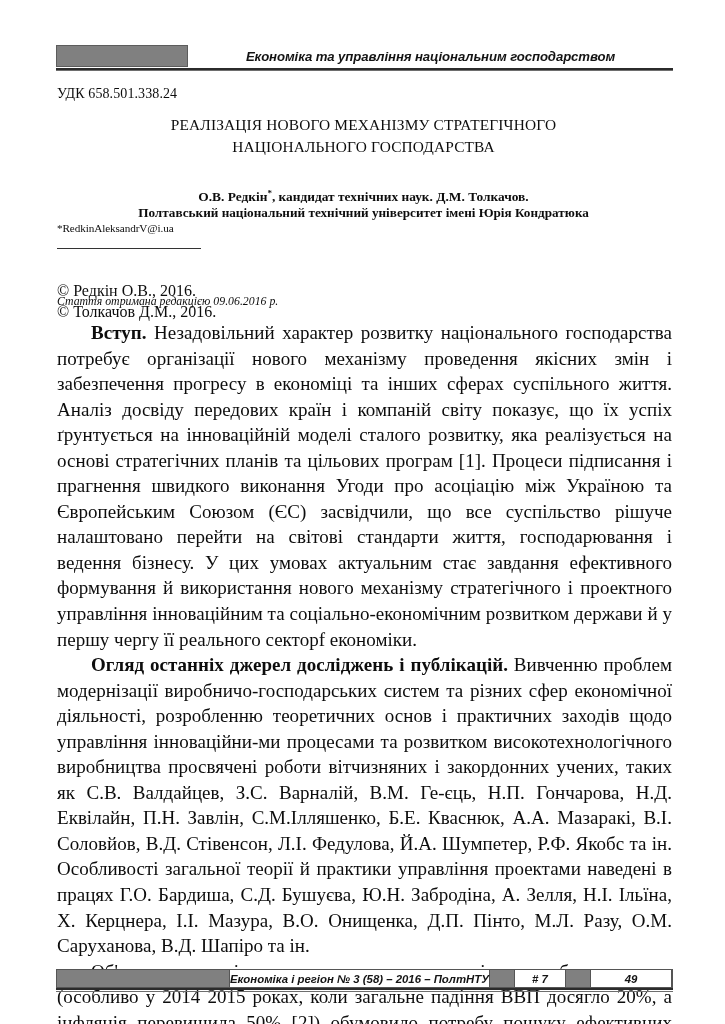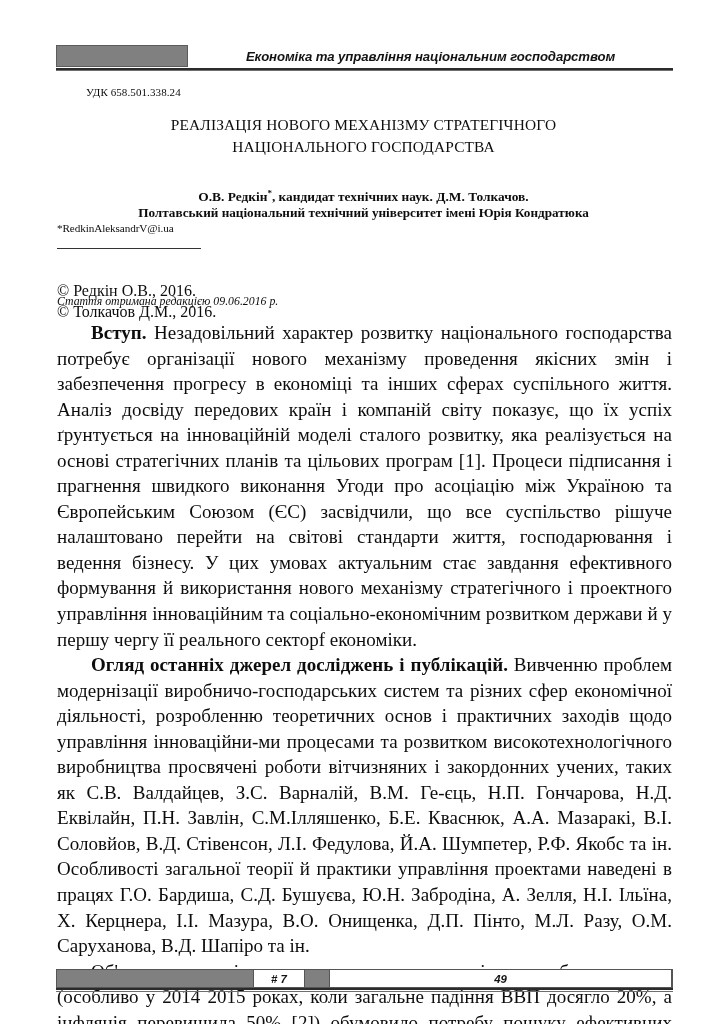--- a/index.html
+++ b/index.html
@@ -63,23 +63,22 @@
     border-top: 2px solid #2b2b2b;
     border-bottom: 1px solid #6e6e6e;
     box-sizing: border-box;
   }
 
   
   .udc {
     position: absolute;
     left: 57px;
     top: 86px;
-    font-size: 11px;
+    font-size: 14px;
     letter-spacing: 0.1px;
-    margin-left: 29px;
   }
 
   
   .doc-title {
     position: absolute;
     left: 57px;
     top: 114px;
     width: 613px;
     text-align: center;
     font-weight: normal;
@@ -245,20 +244,21 @@
   <div class="received">Стаття отримана редакцією 09.06.2016 р.</div>
 
   <div class="body-text">
     <p><span class="lead">Вступ.</span><span> Незадовільний характер розвитку національного господарства потребує організації нового механізму проведення якісних змін і забезпечення прогресу в економіці та інших сферах суспільного життя. Аналіз досвіду передових країн і компаній світу показує, що їх успіх ґрунтується на інноваційній моделі сталого розвитку, яка реалізується на основі стратегічних планів та цільових програм [1]. Процеси підписання і прагнення швидкого виконання Угоди про асоціацію між Україною та Європейським Союзом (ЄС) засвідчили, що все суспільство рішуче налаштовано перейти на світові стандарти життя, господарювання і ведення бізнесу. У цих умовах актуальним стає завдання ефективного формування й використання нового механізму стратегічного і проектного управління інноваційним та соціально-економічним розвитком держави й у першу чергу її реального секторf економіки.</span></p>
     <p><span class="lead">Огляд останніх джерел досліджень і публікацій.</span><span> Вивченню проблем модернізації виробничо-господарських систем та різних сфер економічної діяльності, розробленню теоретичних основ і практичних заходів щодо управління інноваційни-ми процесами та розвитком високотехнологічного виробництва просвячені роботи вітчизняних і закордонних учених, таких як С.В. Валдайцев, З.С. Варналій, В.М. Ге-єць, Н.П. Гончарова, Н.Д. Еквілайн, П.Н. Завлін, С.М.Ілляшенко, Б.Е. Кваснюк, А.А. Мазаракі, В.І. Соловйов, В.Д. Стівенсон, Л.І. Федулова, Й.А. Шумпетер, Р.Ф. Якобс та ін. Особливості загальної теорії й практики управління проектами наведені в працях Г.О. Бардиша, С.Д. Бушуєва, Ю.Н. Забродіна, А. Зелля, Н.І. Ільїна, Х. Керцнера, І.І. Мазура, В.О. Онищенка, Д.П. Пінто, М.Л. Разу, О.М. Саруханова, В.Д. Шапіро та ін.</span></p>
     <p>Об'єктивне розуміння кризових явищ та економічних проблем держави (особливо у 2014 2015 роках, коли загальне падіння ВВП досягло 20%, а інфляція перевищила 50% [2]) обумовило потребу пошуку ефективних шляхів реформування вітчизняного господарства за рахунок його переходу на інноваційну модель розвитку, а також побудову сучасного механізму для успішного втілення цієї моделі. З точки зору авторів статті, відповіді на ці виклики можна знайти в проектах національної стратегії розвитку держави, таких як «Україна – 2015. Національна стратегія розвитку» [3], «Стратегія інноваційного розвитку України на 2010-2020 роки в умовах глобалізаційних викликів» [4] та ін. Але вони не були закріплені на законодавчому рівні, як і не було чітко визначено організаційно-економічного та управлінського механізму їх реалізації в пріоритетних галузях національного господарства, регіонах й територіях, програмах і проектах. Тільки в 2014 році Верховна Рада затвердила Угоду про асоціацію України та ЄС. Цей документ став першим концептуальним загальнонаціональним (і міжнародним) планом дій, на основі якого почався якісний перехід суспільства на світові стандарти життєдіяльності та розвитку. Слід зазначити, що для практичної реалізації цей план має бути ще багатократно деталізований, доопрацьований та узгоджений за участі всіх верст населення, а потім доведений до кожної галузі економіки, регіону, території, бізнесу, щоб на основі затверджених стратегій, програм, планів і проектів утілити їх у життя, чітко уявляючи  цілі, завдання та результати майбутніх перетворень і механізми досягнення запланованих показників.</p>
   </div>
 
   <div class="footer">
     <div class="ft-gray a"></div>
+    <div class="ft-cell ft-journal">Економіка і регіон № 3 (58) – 2016 – ПолтНТУ</div>
     <div class="ft-gray b"></div>
     <div class="ft-cell ft-issue"># 7</div>
     <div class="ft-gray c"></div>
     <div class="ft-cell ft-page">49</div>
   </div>
   <div class="footer-rule"></div>
 
 </div>
 
 </body></html>

